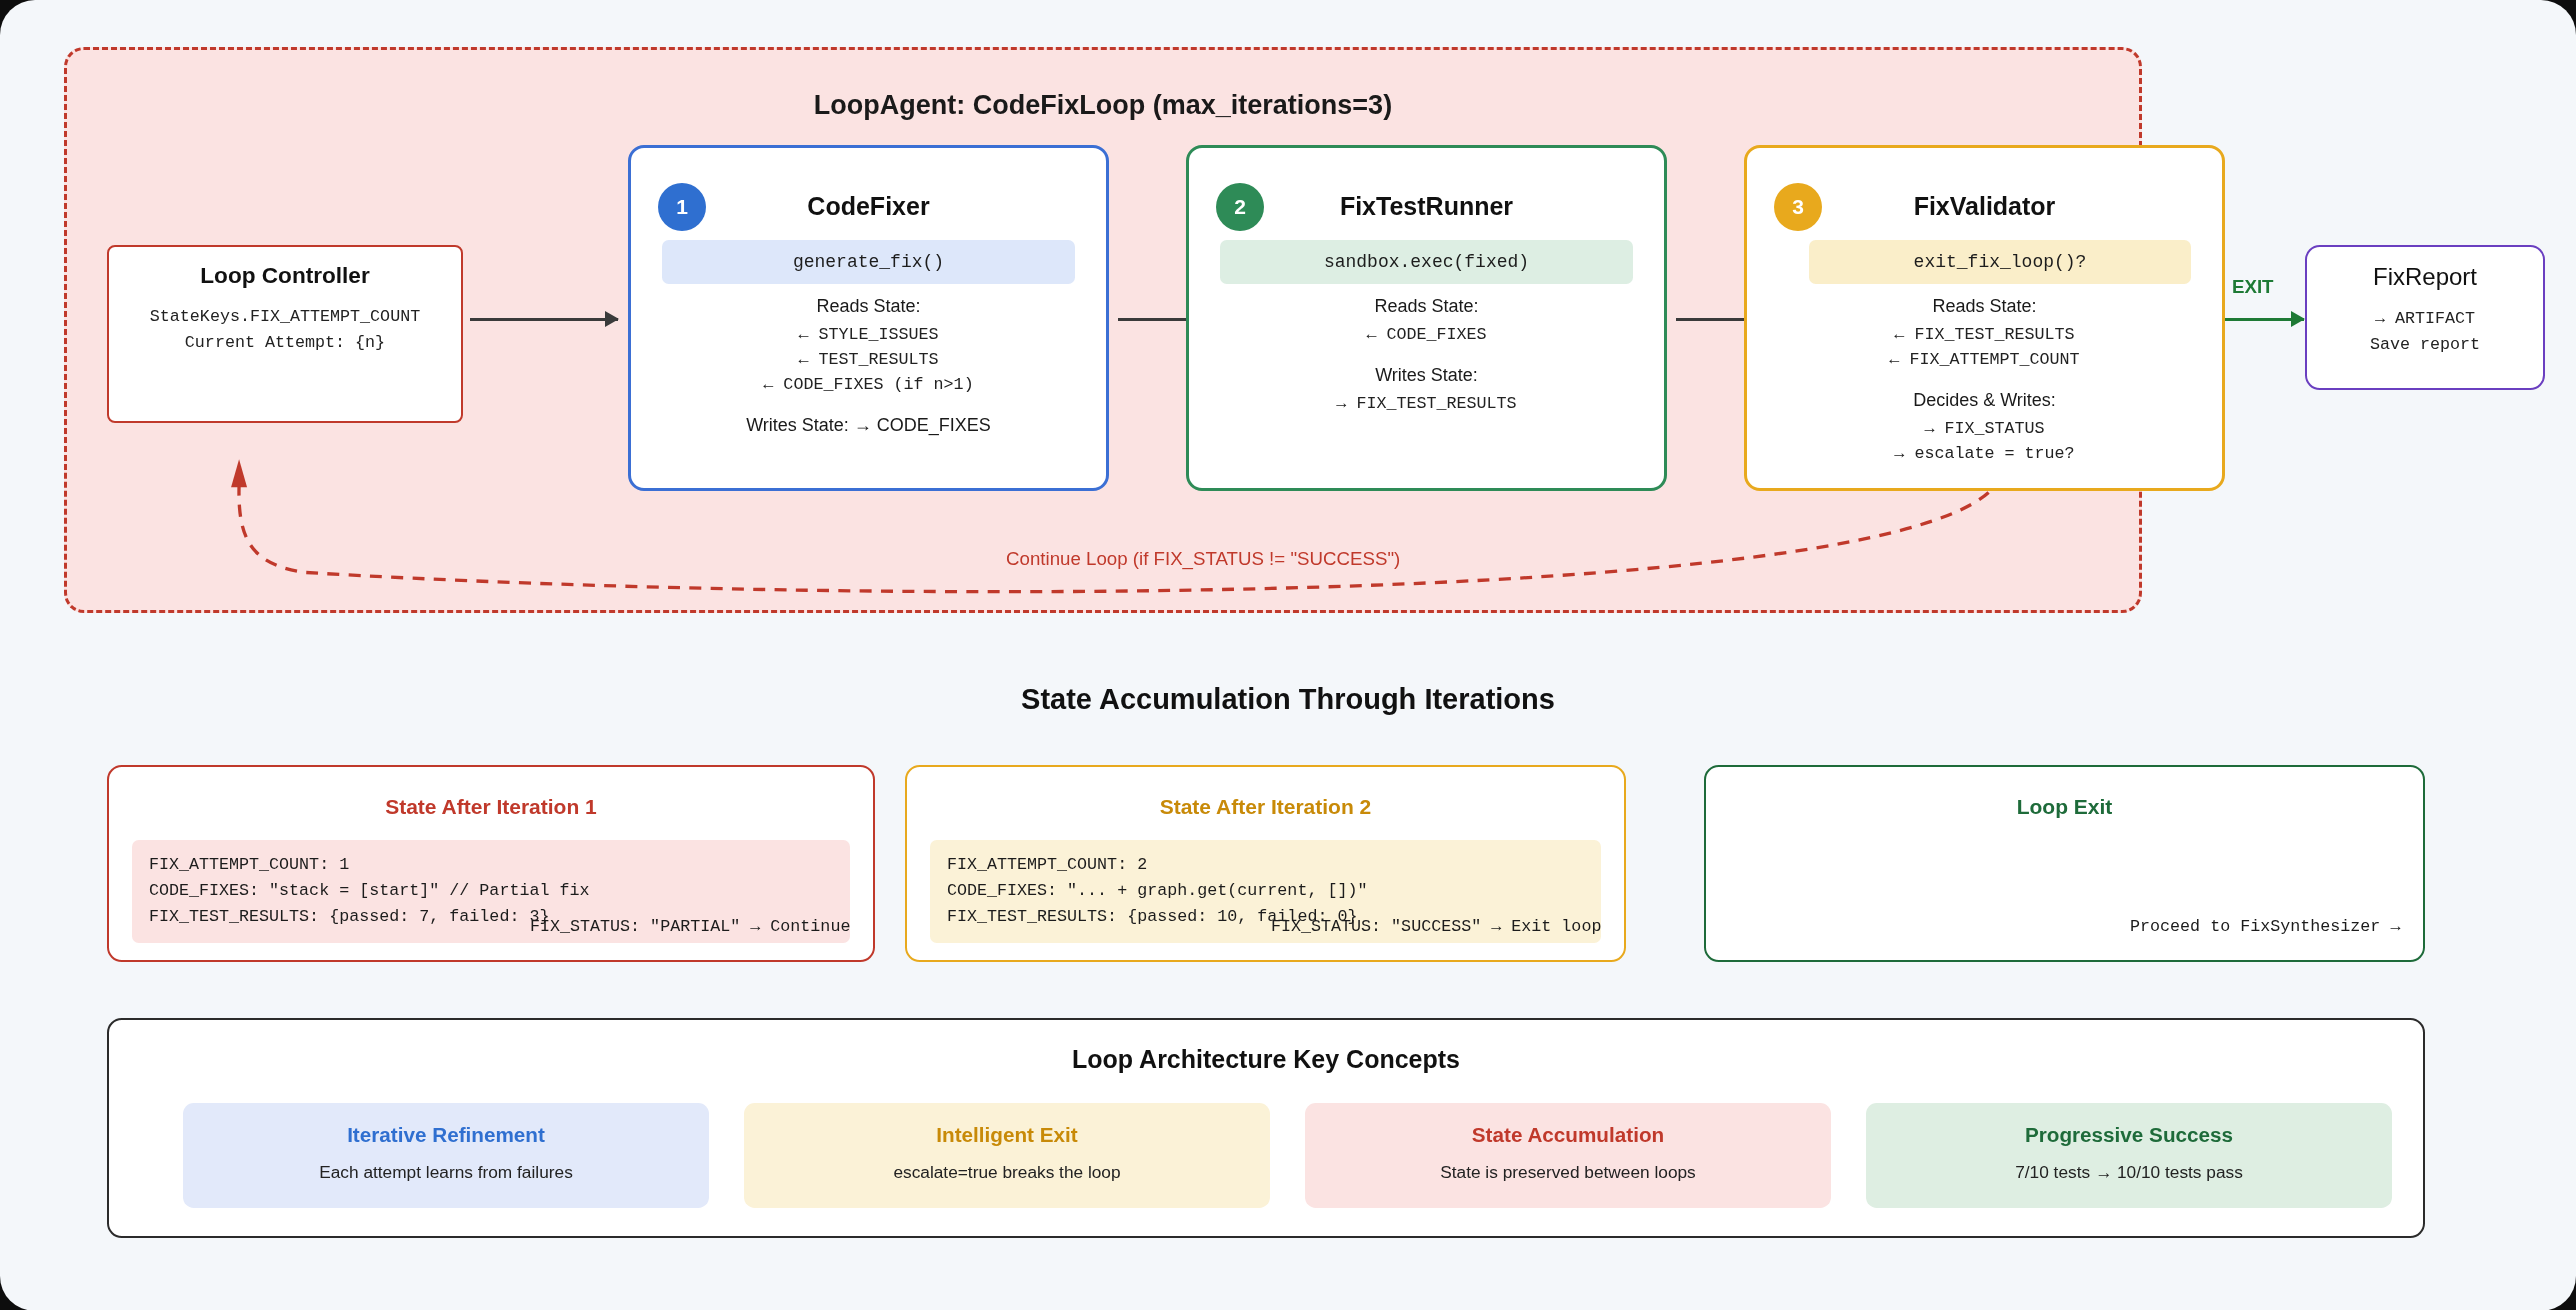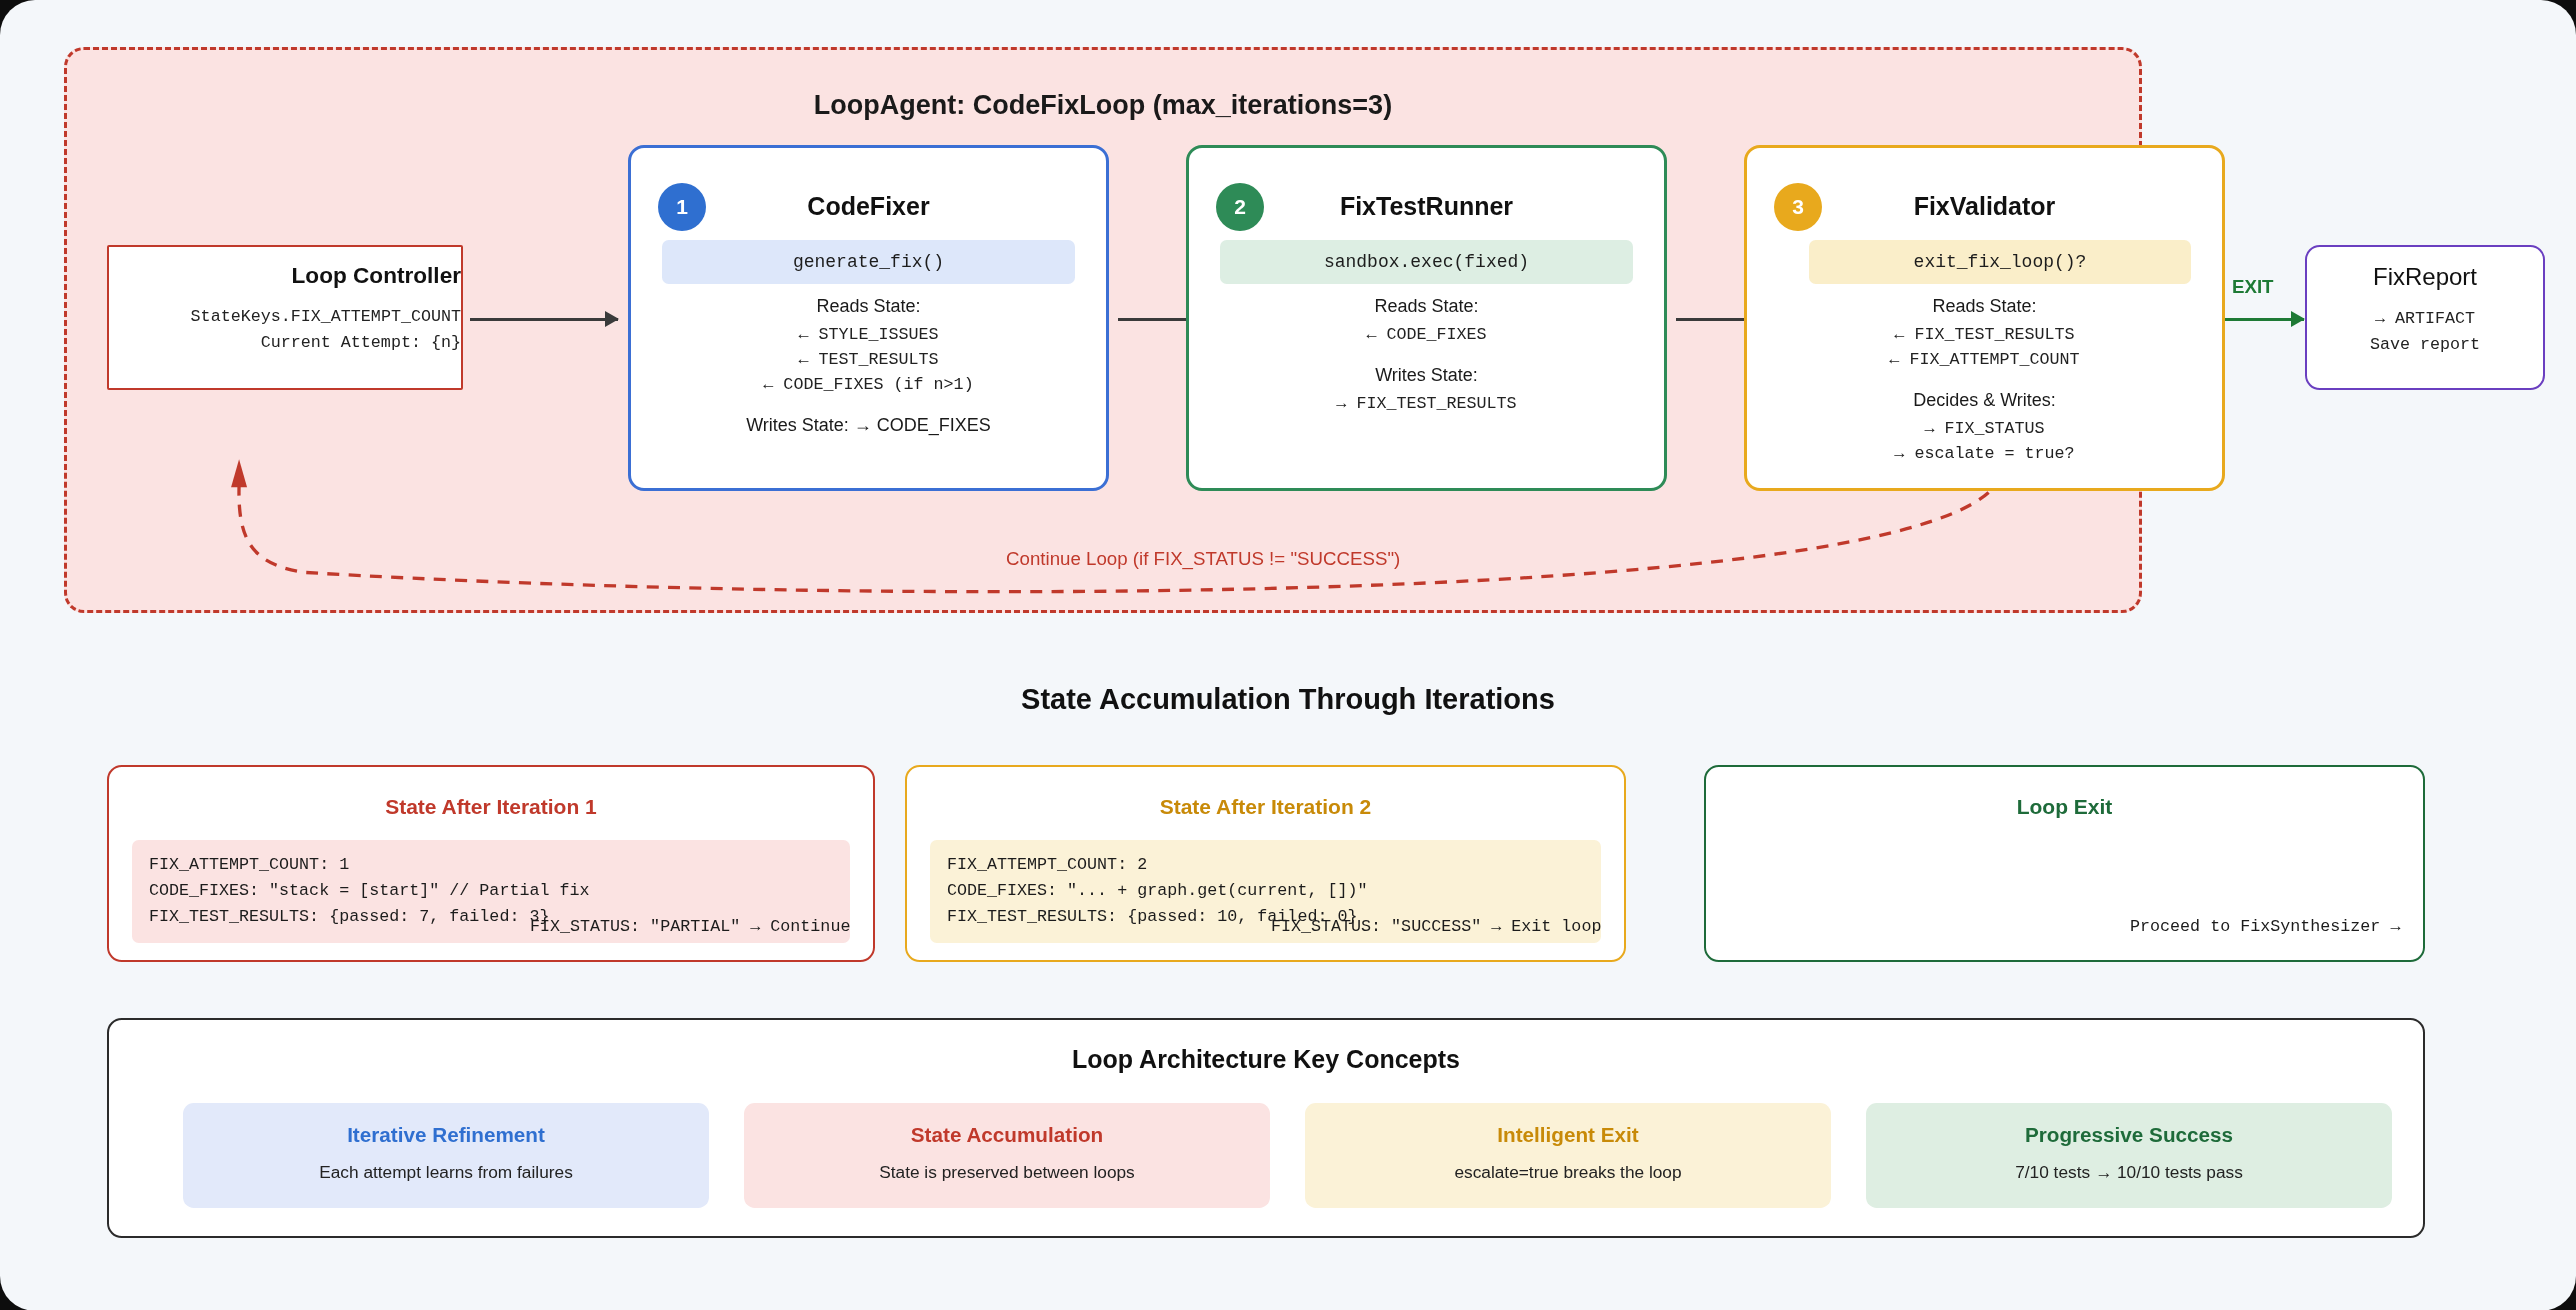--- a/index.html
+++ b/index.html
@@ -47,26 +47,26 @@
     font-weight: bold;
     color: #1a1a1a;
   }
 
   
   .controller {
     position: absolute;
     left: 107px;
     top: 245px;
     width: 356px;
-    height: 145px;
+    height: 178px;
     background: #ffffff;
     border: 2.7px solid #c0392b;
-    border-radius: 2px;
-    box-sizing: border-box;
-    text-align: right;
+    border-radius: 8px;
+    box-sizing: border-box;
+    text-align: center;
     padding-top: 16px;
   }
   .controller .c-title {
     font-size: 22.6px;
     font-weight: bold;
     color: #111;
     margin-bottom: 14.7px;
   }
   .controller .c-line {
     font-size: 16.7px;
@@ -438,27 +438,27 @@
     <div class="sp-footer">Proceed to FixSynthesizer →</div>
   </div>
 
   <div class="concepts">
     <div class="concepts-title">Loop Architecture Key Concepts</div>
     <div class="concept-row">
       <div class="concept c-blue">
         <div class="c-h">Iterative Refinement</div>
         <div class="c-s">Each attempt learns from failures</div>
       </div>
+      <div class="concept c-amber">
+        <div class="c-h">Intelligent Exit</div>
+        <div class="c-s">escalate=true breaks the loop</div>
+      </div>
       <div class="concept c-red">
         <div class="c-h">State Accumulation</div>
         <div class="c-s">State is preserved between loops</div>
-      </div>
-      <div class="concept c-amber">
-        <div class="c-h">Intelligent Exit</div>
-        <div class="c-s">escalate=true breaks the loop</div>
       </div>
       <div class="concept c-green">
         <div class="c-h">Progressive Success</div>
         <div class="c-s">7/10 tests → 10/10 tests pass</div>
       </div>
     </div>
   </div>
 
 </div>
 

